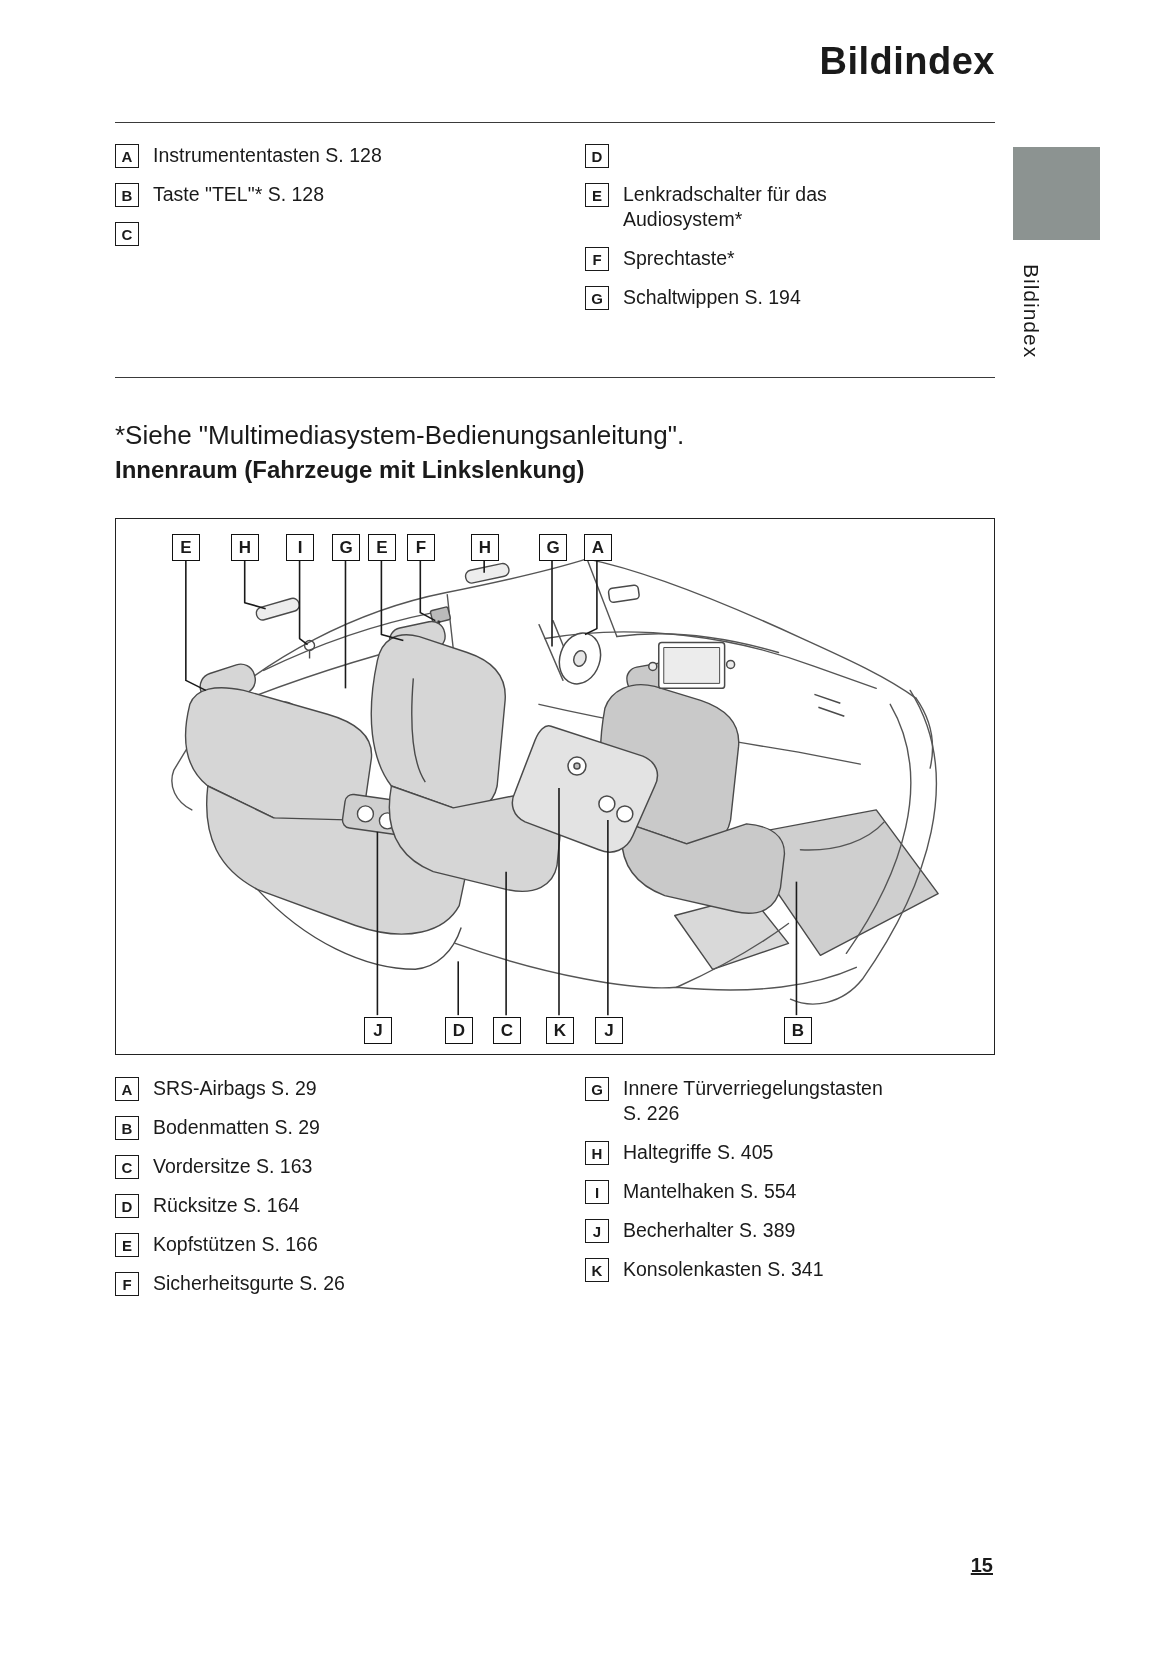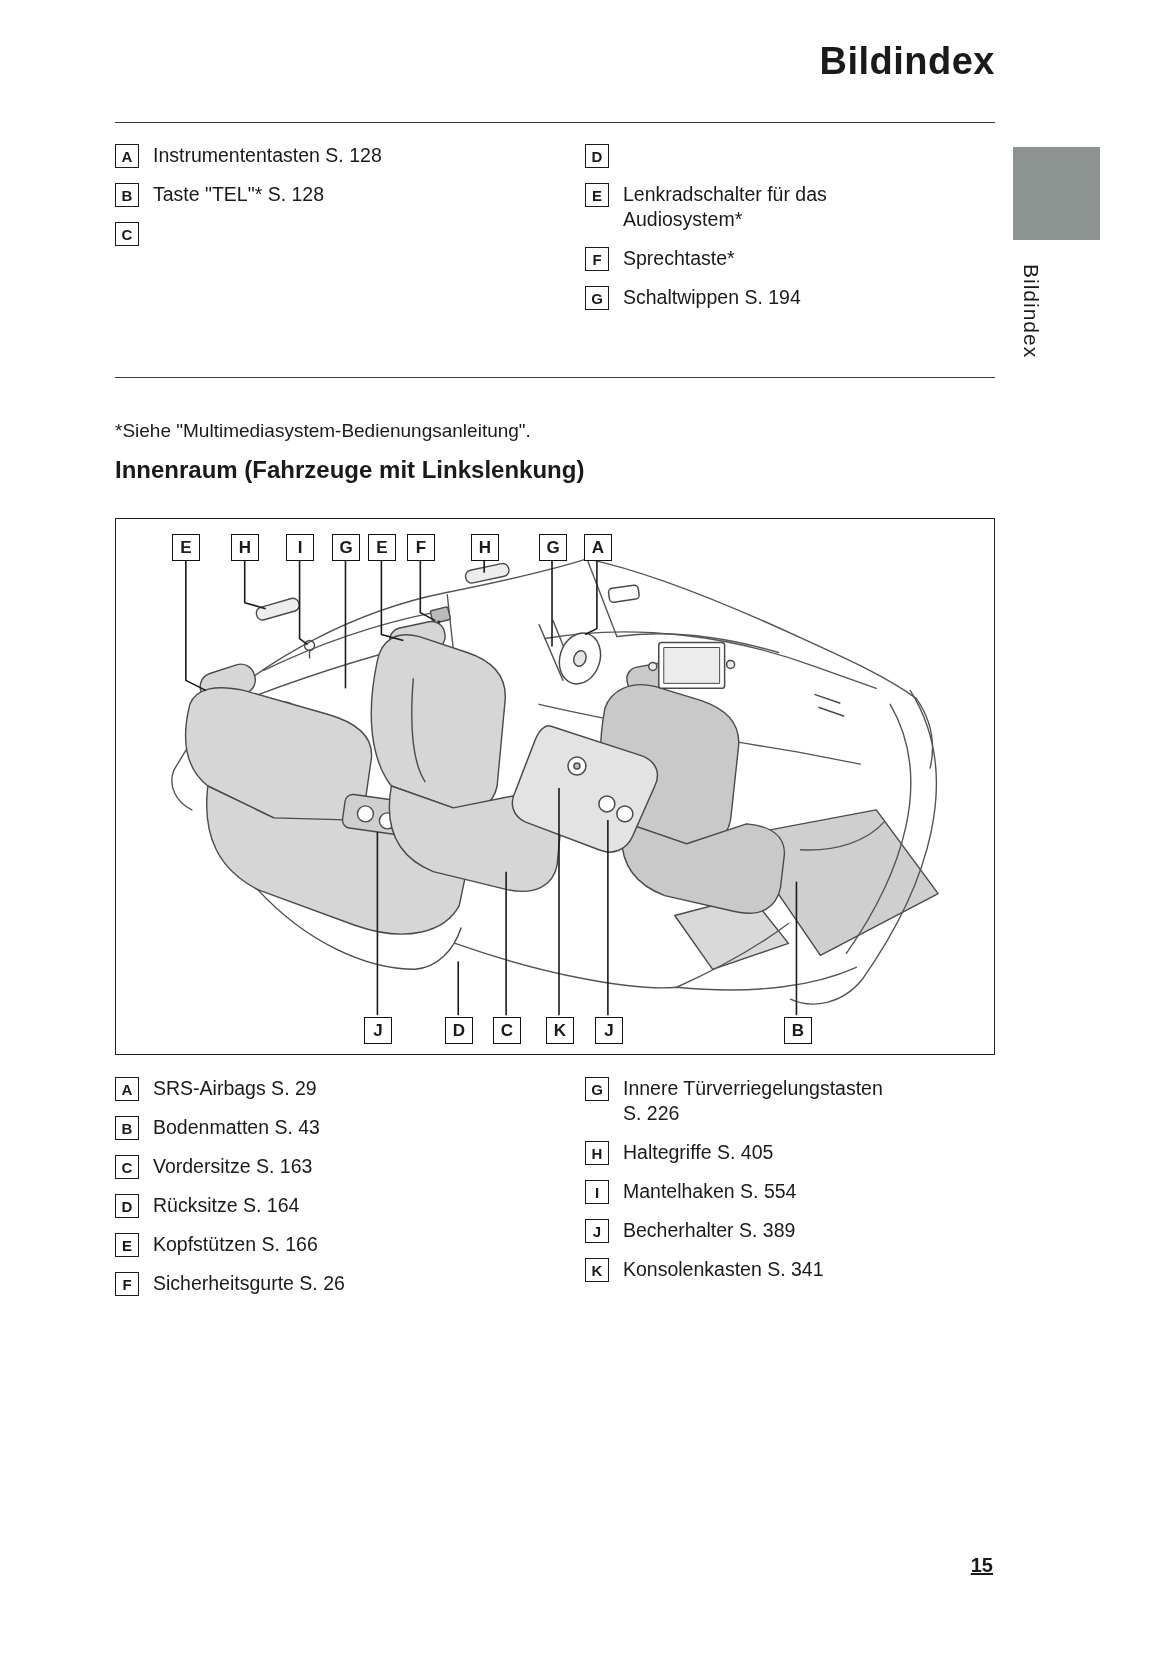--- a/index.html
+++ b/index.html
@@ -31,21 +31,21 @@
     flex:none; width:24px; height:24px; margin-top:1px;
     border:1.7px solid #1a1a1a;
     display:flex; align-items:center; justify-content:center;
     font-size:15px; font-weight:bold; background:#fff;
   }
   .itext {
     font-size:19.5px; line-height:25px; white-space:pre-line;
   }
   .footnote {
     position:absolute; left:115px; top:420px;
-    font-size:19px;
+    font-size:26px;
   }
   .section-heading {
     position:absolute; left:115px; top:456px;
     font-size:24px; font-weight:bold;
   }
   .diagram {
     position:absolute; left:115px; top:518px;
     width:880px; height:537px;
     border:1.3px solid #222; background:#fff;
   }
@@ -226,21 +226,21 @@
   <div class="dlabel" style="left:668px;top:498px">B</div>
 </div>
 
 <div class="col c-c">
   <div class="item">
     <span class="badge">A</span>
     <span class="itext">SRS-Airbags S. 29</span>
   </div>
   <div class="item">
     <span class="badge">B</span>
-    <span class="itext">Bodenmatten S. 43</span>
+    <span class="itext">Bodenmatten S. 29</span>
   </div>
   <div class="item">
     <span class="badge">C</span>
     <span class="itext">Vordersitze S. 163</span>
   </div>
   <div class="item">
     <span class="badge">D</span>
     <span class="itext">Rücksitze S. 164</span>
   </div>
   <div class="item">

